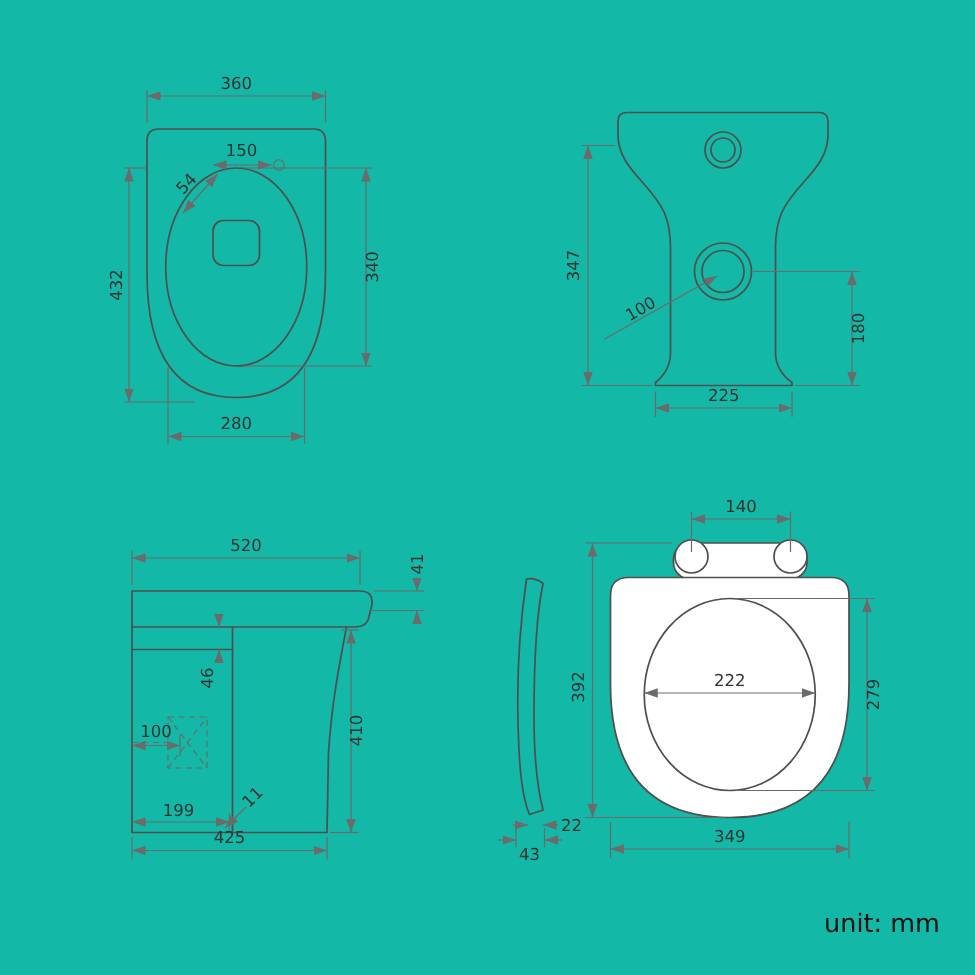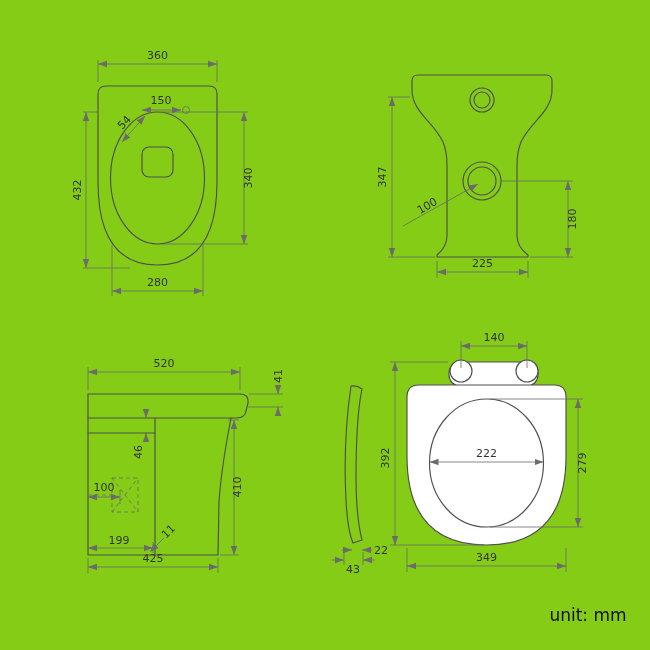--- a/index.html
+++ b/index.html
@@ -1,16 +1,16 @@
 <!DOCTYPE html>
 <html><head>
 <meta charset="utf-8">
 <style>
   html,body{margin:0;padding:0;background:#fff;}
-  #stage{position:relative;width:650px;height:650px;background:#84cc16;overflow:hidden;
+  #stage{position:relative;width:650px;height:650px;background:#14b8a6;overflow:hidden;
          font-family:"DejaVu Sans",sans-serif;}
   svg{display:block;}
   .ol  {fill:none;stroke:#4f4f4f;stroke-width:1.15;stroke-linejoin:round;stroke-linecap:round;}
   .olw {fill:#ffffff;stroke:#4f4f4f;stroke-width:1.15;stroke-linejoin:round;}
   .dl  {fill:none;stroke:#6b6b6b;stroke-width:0.8;}
   .dash{fill:none;stroke:#6b6b6b;stroke-width:0.8;stroke-dasharray:4 3;}
   .dt  {font-family:"DejaVu Sans",sans-serif;font-size:11px;fill:#333;text-anchor:middle;}
   .unit{font-family:"DejaVu Sans",sans-serif;font-size:17px;fill:#111;text-anchor:middle;}
 </style>
 </head>

